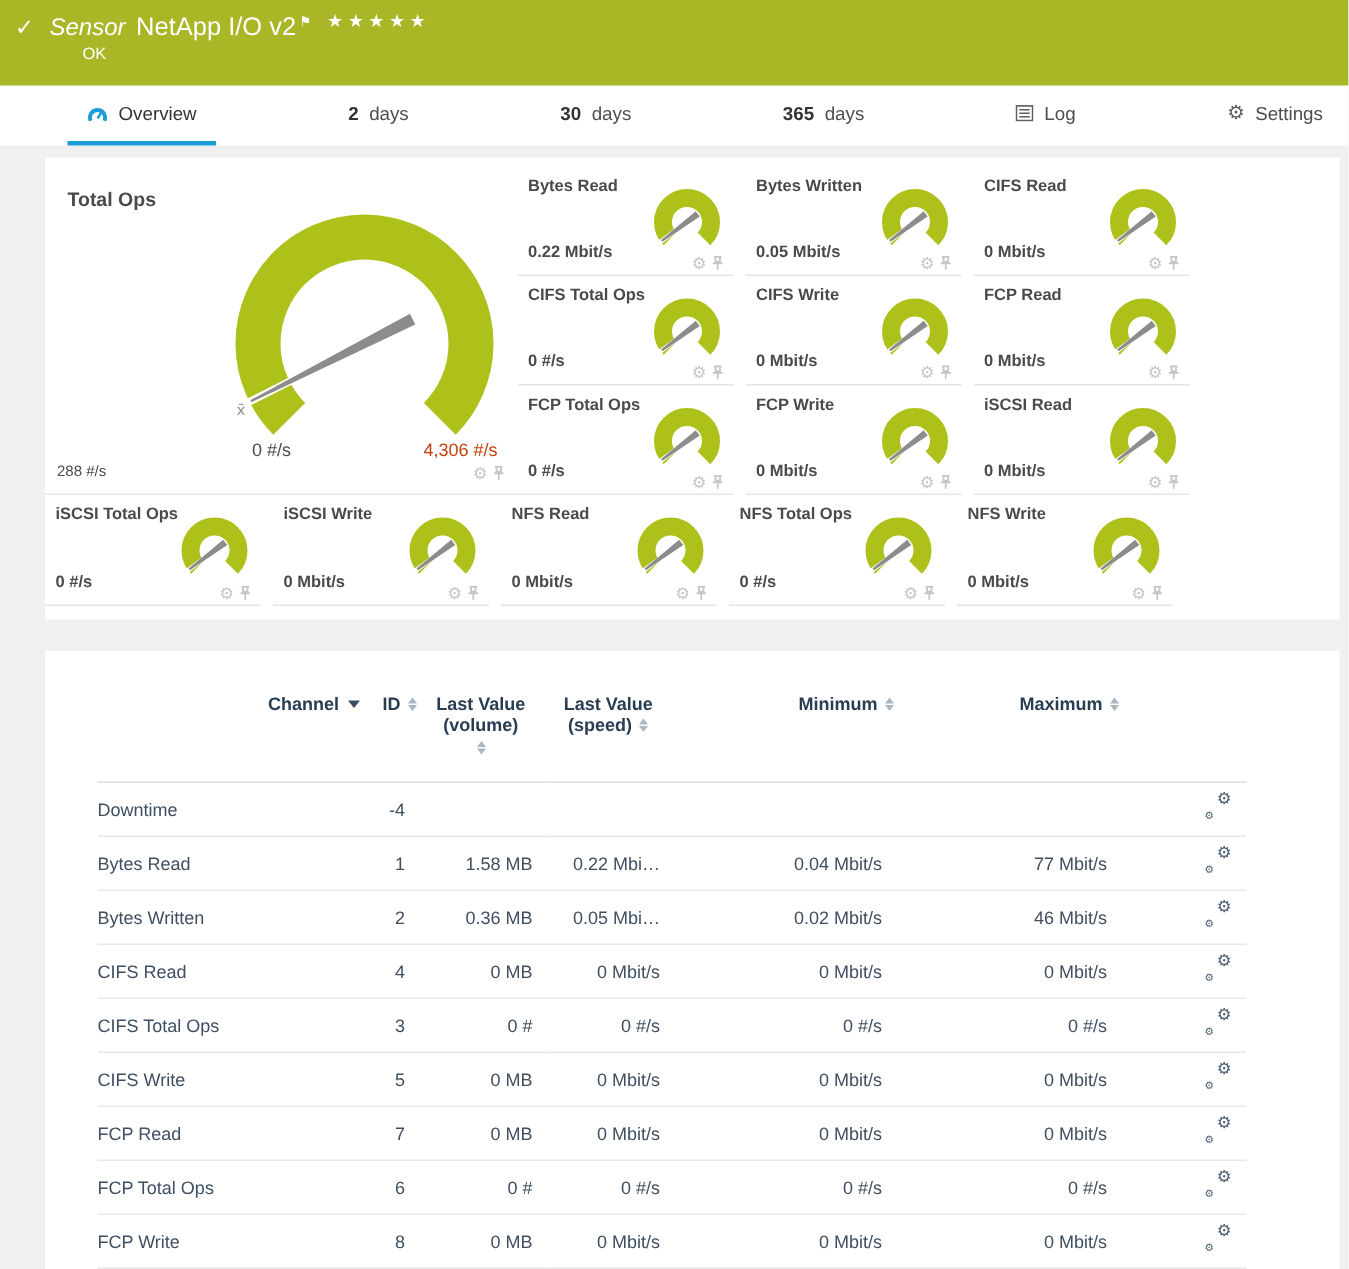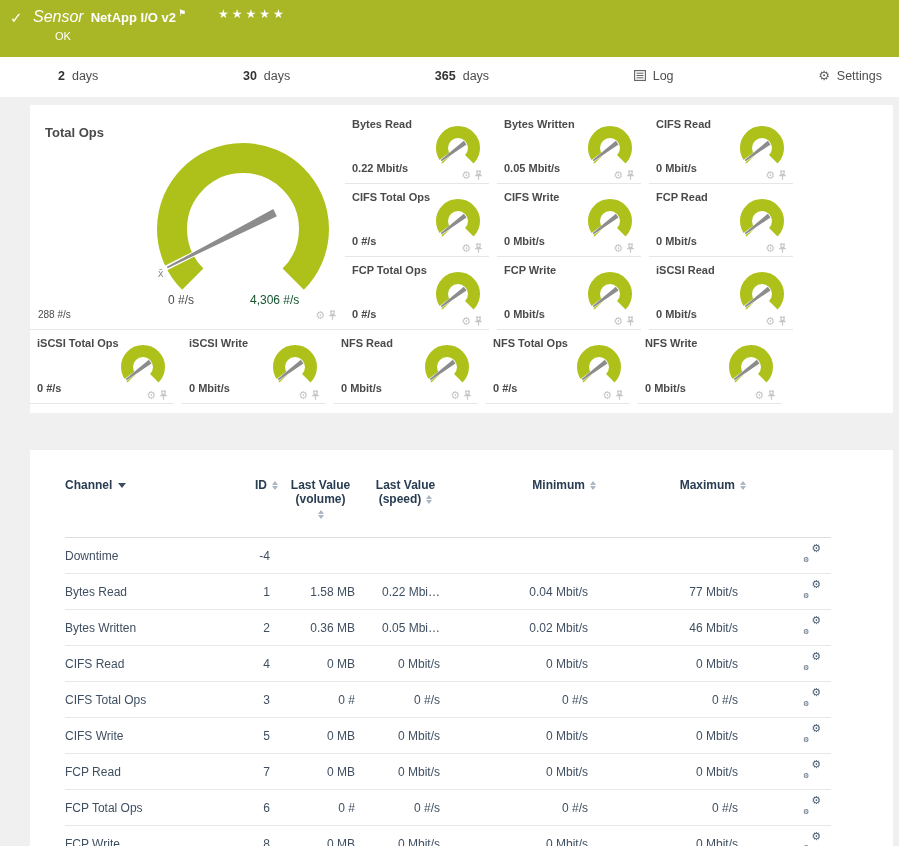--- a/index.html
+++ b/index.html
@@ -4,65 +4,65 @@
 <style>
   *{box-sizing:border-box;margin:0;padding:0}
   html,body{width:899px;height:846px}
   body{overflow:hidden;background:#f0f0f0;font-family:"Liberation Sans",sans-serif;position:relative}
 
   
   .statusbar{height:57px;background:#a9b626;color:#fff;position:relative}
   .sb-check{position:absolute;left:10px;top:9px;font-size:15px;font-weight:bold;font-family:"DejaVu Sans",sans-serif}
   .sb-title{position:absolute;left:33px;top:8px;font-size:16px;white-space:nowrap}
   .sb-sensor{font-style:italic}
-  .sb-name{font-weight:bold;font-size:13px;margin-left:7px}
+  .sb-name{font-weight:normal;font-size:17px;margin-left:7px}
   .sb-flag{font-size:9px;vertical-align:super;margin-left:2px;font-family:"DejaVu Sans",sans-serif}
   .sb-stars{position:absolute;left:218px;top:7px;font-size:12px;letter-spacing:3px;font-family:"DejaVu Sans",sans-serif;cursor:pointer}
   .sb-status{position:absolute;left:55px;top:30px;font-size:11px;font-weight:normal}
 
   
   .tabbar{height:40px;background:#fff;display:flex;justify-content:space-between;align-items:stretch;padding:0 4px 0 45px}
   .tab{display:flex;align-items:center;gap:7px;padding:0 13px;font-size:12.5px;color:#4e4e4e;border-bottom:3px solid transparent;cursor:pointer;white-space:nowrap}
   .tab.active{border-bottom-color:#1b9bd7;color:#333}
   .tab .tnum{font-weight:bold;color:#333}
   .tab .ticon{display:inline-flex;align-items:center}
   .gearGlyph{font-family:"DejaVu Sans",sans-serif;font-size:13px;color:#5f5f5f;line-height:1}
 
   
   .content{padding:8px 6px 0 30px}
   .panel{background:#fff}
 
   
-  .panel.gauges{height:308px;position:relative;margin-bottom:37px}
+  .panel.gauges{height:308px;position:relative;margin-bottom:21px}
   .bigcell{position:absolute;left:0;top:6px;width:315px;height:219px;border-bottom:1px solid #e6e6e6}
   .btitle{position:absolute;top:14px;left:15px;font-size:13px;font-weight:bold;color:#4a4a4a}
   .bsvg{position:absolute;left:113px;top:28px;width:200px;height:162px}
   .bscale-min{position:absolute;left:121px;top:182px;width:60px;text-align:center;font-size:12px;color:#4a4a4a}
-  .bscale-max{position:absolute;left:220px;top:182px;width:80px;font-size:12px;color:#14532d}
+  .bscale-max{position:absolute;left:237px;top:182px;width:80px;text-align:center;font-size:12px;color:#c2410c}
   .bvalue{position:absolute;left:8px;bottom:9px;font-size:10px;color:#4a4a4a}
   .gicons{position:absolute;right:6px;bottom:2px;display:flex;align-items:center;gap:3px;color:#c6c6c6}
   .gear{font-size:11px;font-family:"DejaVu Sans",sans-serif;cursor:pointer;line-height:1}
   .pin{cursor:pointer;display:inline-flex}
   .bigcell .gicons{right:8px;bottom:8px}
 
   .ggrid{position:absolute;left:315px;top:6px;display:grid;grid-template-columns:repeat(3,152px)}
   .gbottom{position:absolute;left:0;top:225px;display:grid;grid-template-columns:repeat(5,152px)}
   .gcell{width:144px;height:73px;border-bottom:1px solid #e6e6e6;position:relative}
   .gbottom .gcell{height:74px}
   .gtitle{position:absolute;top:7px;left:7px;font-size:11px;font-weight:bold;color:#4a4a4a;white-space:nowrap}
   .gsvg{position:absolute;right:4px;top:12px;width:56px;height:50px}
   .gvalue{position:absolute;left:7px;bottom:9px;font-size:11px;font-weight:bold;color:#4a4a4a}
 
   
   .panel.table{padding:20px 0 80px 35px;min-height:420px}
   table{border-collapse:collapse;font-size:12px;color:#3f4f61;table-layout:fixed}
   col.w-channel{width:175px}col.w-id{width:38px}col.w-lvv{width:85px}col.w-lvs{width:85px}
   col.w-min{width:148px}col.w-max{width:150px}col.w-set{width:85px}
   th{font-weight:bold;color:#283c52;vertical-align:top;padding:8px 0 18px 0;border-bottom:1px solid #dcdcdc;text-align:right}
-  th.h-channel{text-align:left}
+  th.h-channel{text-align:right}
   th.h-center{text-align:center}
   td{padding:9px 8px 9px 0;border-bottom:1px solid #e8e8e8;overflow:hidden;white-space:nowrap}
   td.num{text-align:right}
   td.c-set{text-align:right;padding-right:10px}
   .sp{display:inline-flex;flex-direction:column;gap:1px;vertical-align:middle;margin-left:5px}
   .sp i{display:block;width:0;height:0;border-left:3.5px solid transparent;border-right:3.5px solid transparent}
   .sp .up{border-bottom:4px solid #aab6c2}
   .sp .dn{border-top:4px solid #aab6c2}
   .sp-wrap{display:flex;justify-content:center;margin-top:4px}
   .caret{display:inline-block;margin-left:6px;border-left:4px solid transparent;border-right:4px solid transparent;border-top:5px solid #3d4d5e;vertical-align:middle}
@@ -76,20 +76,30 @@
 <div class="statusbar">
   <span class="sb-check">✓</span>
   <span class="sb-title">
     <span class="sb-sensor">Sensor</span><span class="sb-name">NetApp I/O v2</span><span class="sb-flag">⚑</span>
   </span>
   <span class="sb-stars">★★★★★</span>
   <span class="sb-status">OK</span>
 </div>
 
 <div class="tabbar">
+    <div class="tab active">
+    <span class="ticon">
+        <svg width="14" height="12" viewBox="0 0 14 12">
+          <path d="M2.5 10.5 A 5 5 0 1 1 11.5 10.5" fill="none" stroke="#1b9bd7" stroke-width="2.6"></path>
+          <line x1="7" y1="9" x2="10.5" y2="3.5" stroke="#1b9bd7" stroke-width="1.6"></line>
+        </svg>
+      </span>
+
+    <span class="tlabel">Overview</span>
+  </div>
     <div class="tab">
 
     <span class="tnum">2</span>
     <span class="tlabel">days</span>
   </div>
     <div class="tab">
 
     <span class="tnum">30</span>
     <span class="tlabel">days</span>
   </div>

